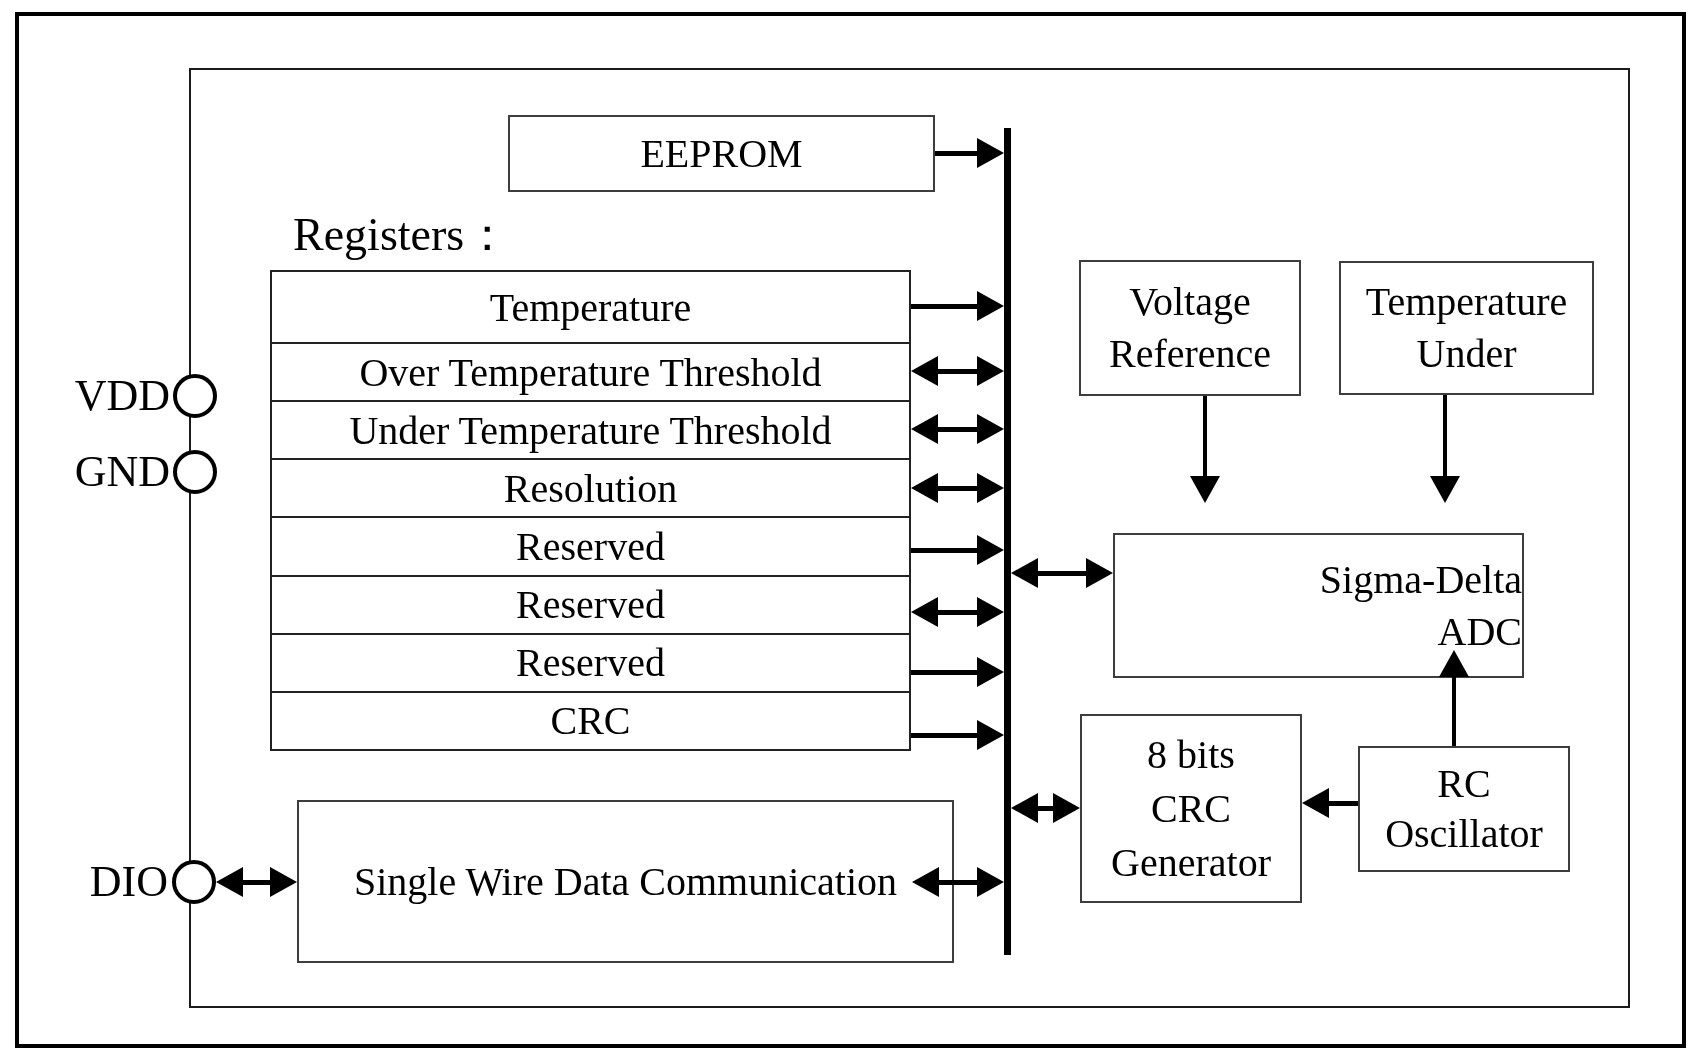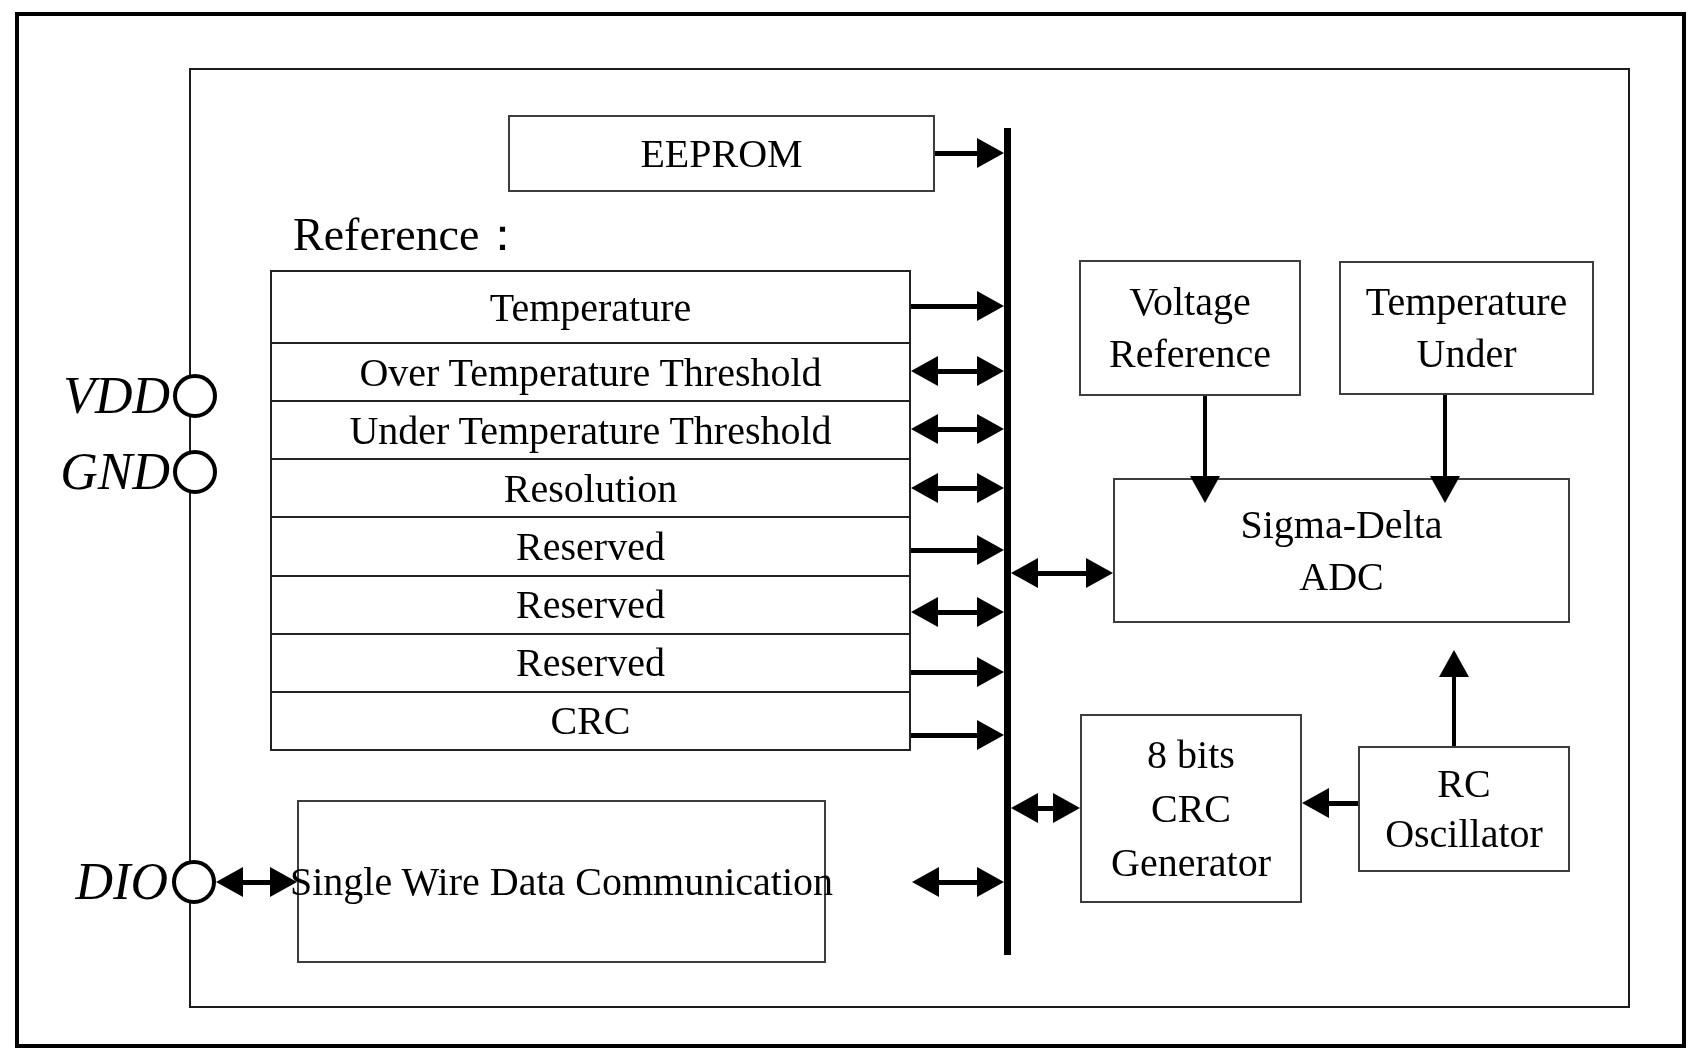--- a/index.html
+++ b/index.html
@@ -16,21 +16,21 @@
     display:flex;flex-direction:column;align-items:center;justify-content:center;
     text-align:center;font-size:40px;line-height:52px;
   }
   .reg-table{border:2px solid #222;display:flex;flex-direction:column;background:#fff;}
   .reg-row{
     flex:1;display:flex;align-items:center;justify-content:center;
     font-size:40px;border-top:2px solid #222;
   }
   .reg-row.first{flex:0 0 70px;border-top:none;}
   .heading{font-size:46px;line-height:50px;white-space:nowrap;}
-  .pin-label{width:110px;text-align:right;font-size:52px;line-height:56px;font-style:italic;}
+  .pin-label{width:110px;text-align:right;font-size:44px;line-height:56px;}
   .pin-circle{width:44px;height:44px;border:4px solid #000;border-radius:50%;background:#fff;}
   .bus{background:#000;}
   
   .harrow{height:30px;}
   .harrow .shaft{position:absolute;top:13px;height:5px;background:#000;left:0;right:0;}
   .harrow.hl .shaft{left:22px;}
   .harrow.hr .shaft{right:22px;}
   .head{position:absolute;width:0;height:0;}
   .head.right{right:0;top:0;border-top:15px solid transparent;border-bottom:15px solid transparent;border-left:27px solid #000;}
   .head.left{left:0;top:0;border-top:15px solid transparent;border-bottom:15px solid transparent;border-right:27px solid #000;}
@@ -49,21 +49,21 @@
 
   <div class="abs outer-frame" style="left:15px;top:12px;width:1671px;height:1036px;"></div>
   <div class="abs inner-frame" style="left:189px;top:68px;width:1441px;height:940px;"></div>
 
   <div class="abs bus" style="left:1004px;top:128px;width:7px;height:827px;"></div>
 
   <div class="abs box" style="left:508px;top:115px;width:427px;height:77px;">
     <span class="nowrap">EEPROM</span>
   </div>
 
-  <div class="abs heading" style="left:293px;top:210px;">Reference：</div>
+  <div class="abs heading" style="left:293px;top:210px;">Registers：</div>
 
   <div class="abs reg-table" style="left:270px;top:270px;width:641px;height:481px;">
     <div class="reg-row first">Temperature</div>
     <div class="reg-row">Over Temperature Threshold</div>
     <div class="reg-row">Under Temperature Threshold</div>
     <div class="reg-row">Resolution</div>
     <div class="reg-row">Reserved</div>
     <div class="reg-row">Reserved</div>
     <div class="reg-row">Reserved</div>
     <div class="reg-row">CRC</div>
@@ -77,34 +77,34 @@
   <div class="abs pin-circle" style="left:172px;top:860px;"></div>
 
   <div class="abs box" style="left:1079px;top:260px;width:222px;height:136px;">
     <span>Voltage</span>
     <span>Reference</span>
   </div>
   <div class="abs box" style="left:1339px;top:261px;width:255px;height:134px;">
     <span>Temperature</span>
     <span>Under</span>
   </div>
-  <div class="abs box" style="left:1113px;top:478px;width:457px;height:145px;">
+  <div class="abs box" style="left:1113px;top:533px;width:411px;height:145px;align-items:flex-end;">
     <span>Sigma-Delta</span>
     <span>ADC</span>
   </div>
   <div class="abs box" style="left:1080px;top:714px;width:222px;height:189px;line-height:54px;text-align:right;">
     <span>8 bits</span>
     <span>CRC</span>
     <span>Generator</span>
   </div>
   <div class="abs box" style="left:1358px;top:746px;width:212px;height:126px;line-height:50px;justify-content:center;">
     <span>RC</span>
     <span>Oscillator</span>
   </div>
-  <div class="abs box" style="left:297px;top:800px;width:529px;height:163px;line-height:54px;">
+  <div class="abs box" style="left:297px;top:800px;width:657px;height:163px;line-height:54px;">
     <span class="nowrap">Single Wire Data Communication</span>
   </div>
 
   <div class="abs harrow hr" style="left:935px;top:138px;width:69px;">
     <span class="shaft"></span>
       <span class="head right"></span>
   </div>
   <div class="abs harrow hr" style="left:911px;top:291px;width:93px;">
     <span class="shaft"></span>
       <span class="head right"></span>

